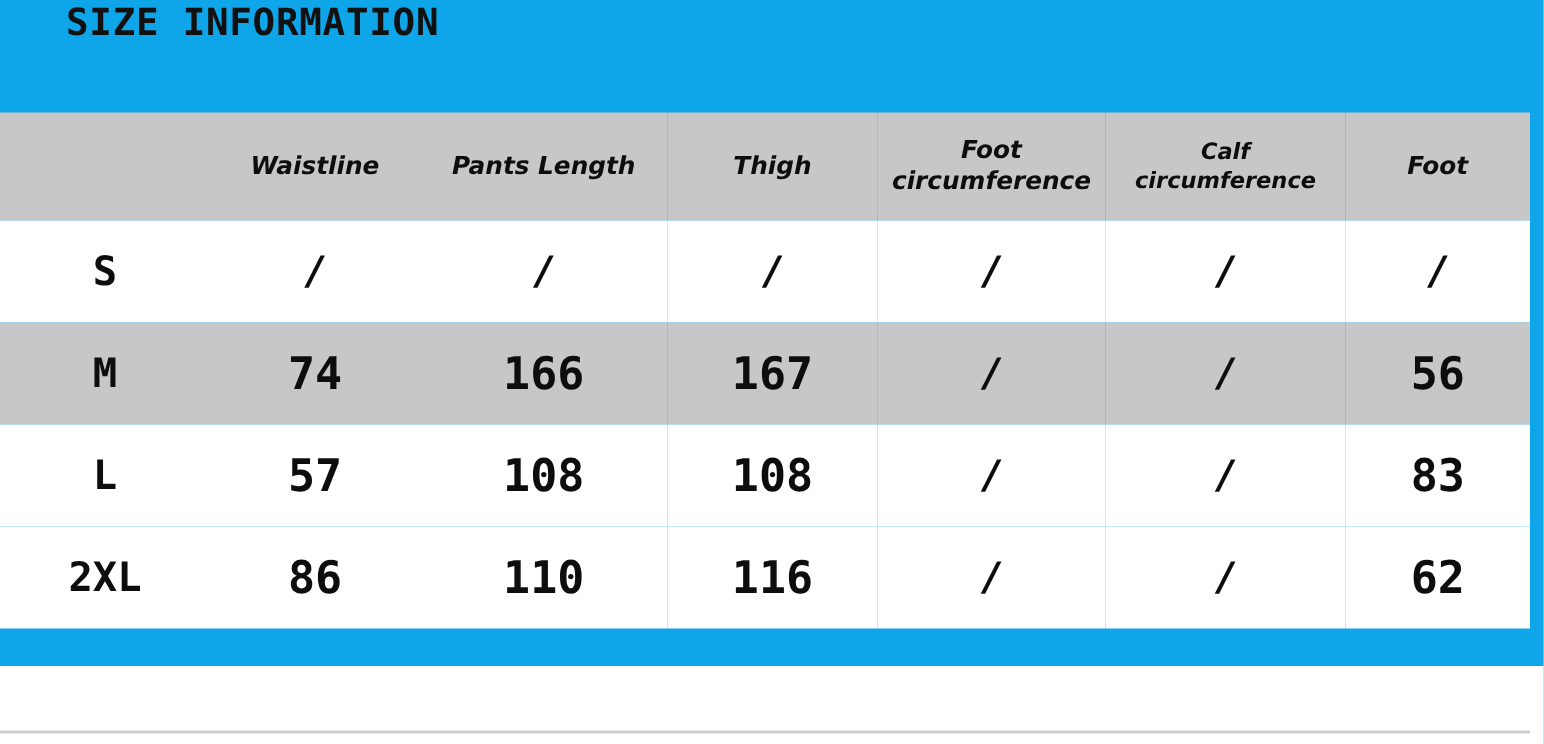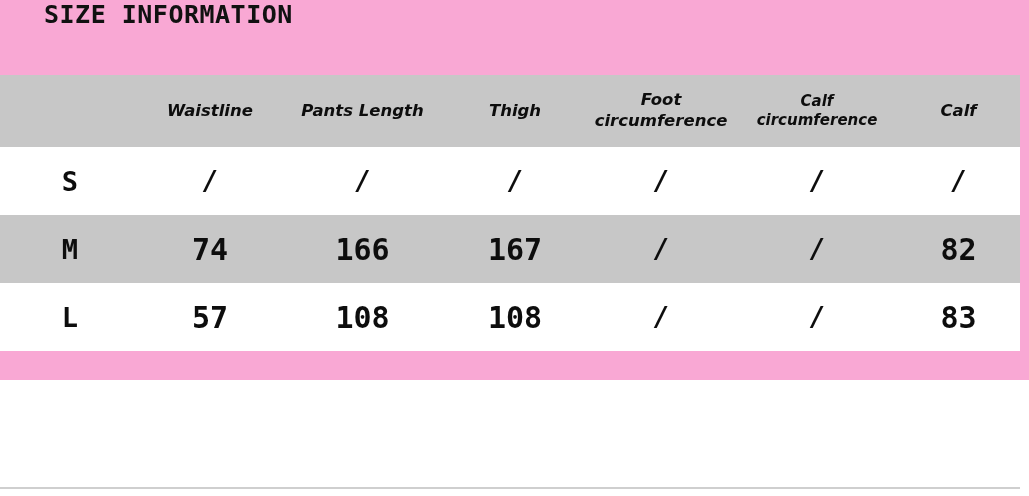--- a/index.html
+++ b/index.html
@@ -9,22 +9,22 @@
   }
   body {
     width: 1029px;
     height: 496px;
     overflow: hidden;
     font-family: "DejaVu Sans", sans-serif;
   }
   .page {
     position: relative;
     width: 1029px;
-    height: 380px;
-    background: #f9a8d4;
+    height: 444px;
+    background: #0ea5e9;
   }
   .title {
     position: absolute;
     left: 44px;
     top: 0px;
     font-family: "DejaVu Sans Mono", monospace;
     font-weight: bold;
     font-size: 25px;
     letter-spacing: 0.5px;
     color: #111111;
@@ -120,49 +120,58 @@
         <col class="c6">
     </colgroup>
     <thead>
       <tr class="head">
         <th class="empty-head"></th>
         <th>Waistline</th>
         <th>Pants Length</th>
         <th>Thigh</th>
         <th>Foot circumference</th>
         <th class="small">Calf circumference</th>
-        <th>Calf</th>
+        <th>Foot</th>
       </tr>
     </thead>
     <tbody>
       <tr class="body-row plain">
         <td class="size-label">S</td>
         <td class="slash">/</td>
         <td class="slash">/</td>
         <td class="slash">/</td>
         <td class="slash">/</td>
         <td class="slash">/</td>
         <td class="slash">/</td>
       </tr>
       <tr class="body-row shade">
         <td class="size-label">M</td>
         <td>74</td>
         <td>166</td>
         <td>167</td>
         <td class="slash">/</td>
         <td class="slash">/</td>
-        <td>82</td>
+        <td>56</td>
       </tr>
       <tr class="body-row plain">
         <td class="size-label">L</td>
         <td>57</td>
         <td>108</td>
         <td>108</td>
         <td class="slash">/</td>
         <td class="slash">/</td>
         <td>83</td>
       </tr>
+      <tr class="body-row plain">
+        <td class="size-label">2XL</td>
+        <td>86</td>
+        <td>110</td>
+        <td>116</td>
+        <td class="slash">/</td>
+        <td class="slash">/</td>
+        <td>62</td>
+      </tr>
     </tbody>
   </table>
 
   <div class="bottom-rule"></div>
 
 </div>
 
 </body></html>

